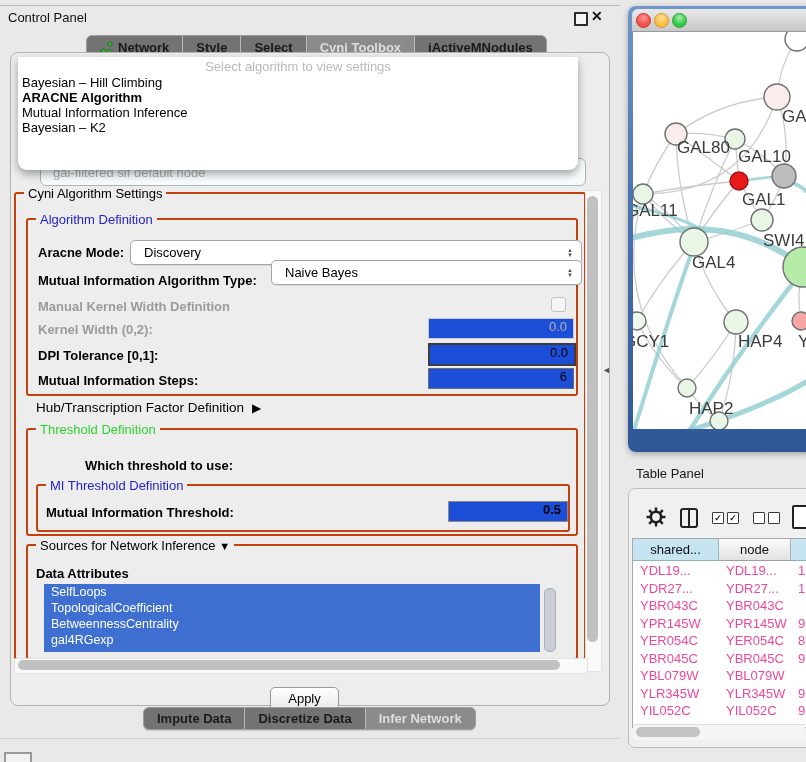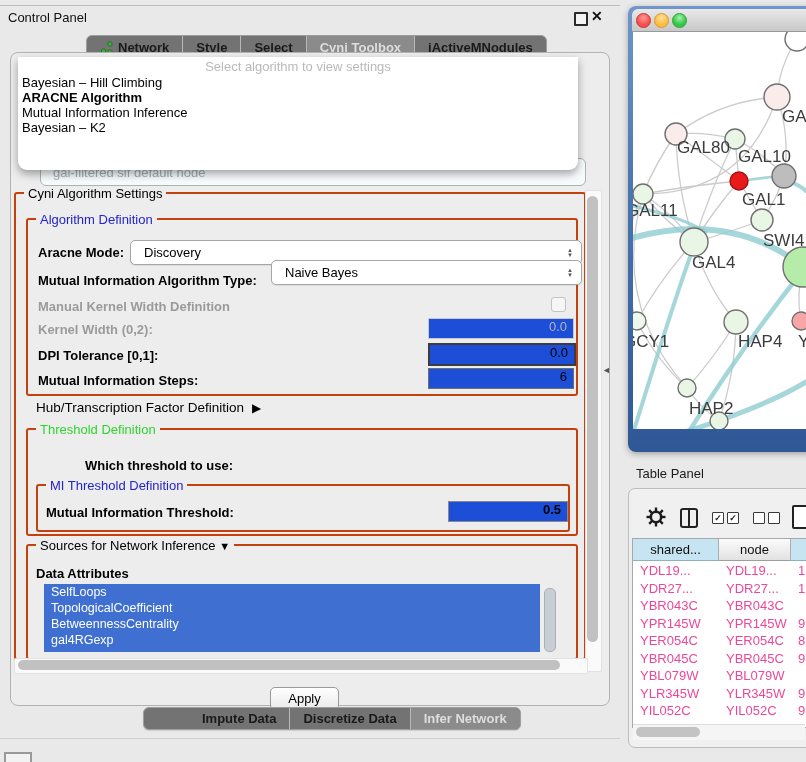--- a/index.html
+++ b/index.html
@@ -11,21 +11,21 @@
   .cp-title{left:8px;top:10px;font-size:13px;color:#111;}
   .float-ic{left:574px;top:12px;width:10px;height:10px;border:2px solid #2b2b2b;border-radius:1px;background:#f5f5f5;}
   .close-ic{left:591px;top:8px;font-size:14px;font-weight:bold;color:#111;}
   .cp-bottomline{left:0;top:738px;width:620px;height:0;border-top:1px solid #cfcfcf;}
   
   .segbar{display:flex;align-items:stretch;background:#737373;border:1px solid #9e9e9e;border-radius:6px;overflow:hidden;box-shadow:0 1px 1px rgba(0,0,0,.12);}
   .segbar .seg{display:flex;align-items:center;gap:5px;padding:0 13px;font-size:13px;font-weight:bold;color:#1a1a1a;border-left:1px solid #b9b9b9;white-space:nowrap;}
   .segbar .seg:first-child{border-left:none;}
   .segbar .seg.sel{background:#8b8b8b;color:#dedede;justify-content:center;}
   .tabbar-top{left:86px;top:35px;height:23px;}
-  .tabbar-bot{left:143px;top:707px;height:21px;padding-left:45px;}
+  .tabbar-bot{left:143px;top:707px;height:21px;}
   
   .content-panel{left:10px;top:52px;width:598px;height:652px;background:#ededed;border:1px solid #b2b2b2;border-radius:8px;}
   
   .hidden-combo{left:40px;top:158px;width:532px;height:26px;background:#f7fbfb;border:1px solid #a9b4b6;border-radius:6px;
                 display:flex;align-items:center;padding-left:12px;font-size:13px;color:#a3aeb1;}
   
   .popup{left:18px;top:57px;width:560px;height:113px;background:#fff;border-radius:0 0 9px 9px;
          box-shadow:0 4px 9px rgba(0,0,0,.35);z-index:6;}
   .popup .ph{height:16px;text-align:center;font-size:13px;color:#b9b9b9;padding-top:2px;}
   .popup .it{height:15px;line-height:15px;font-size:13px;color:#000;padding-left:4px;white-space:nowrap;}

